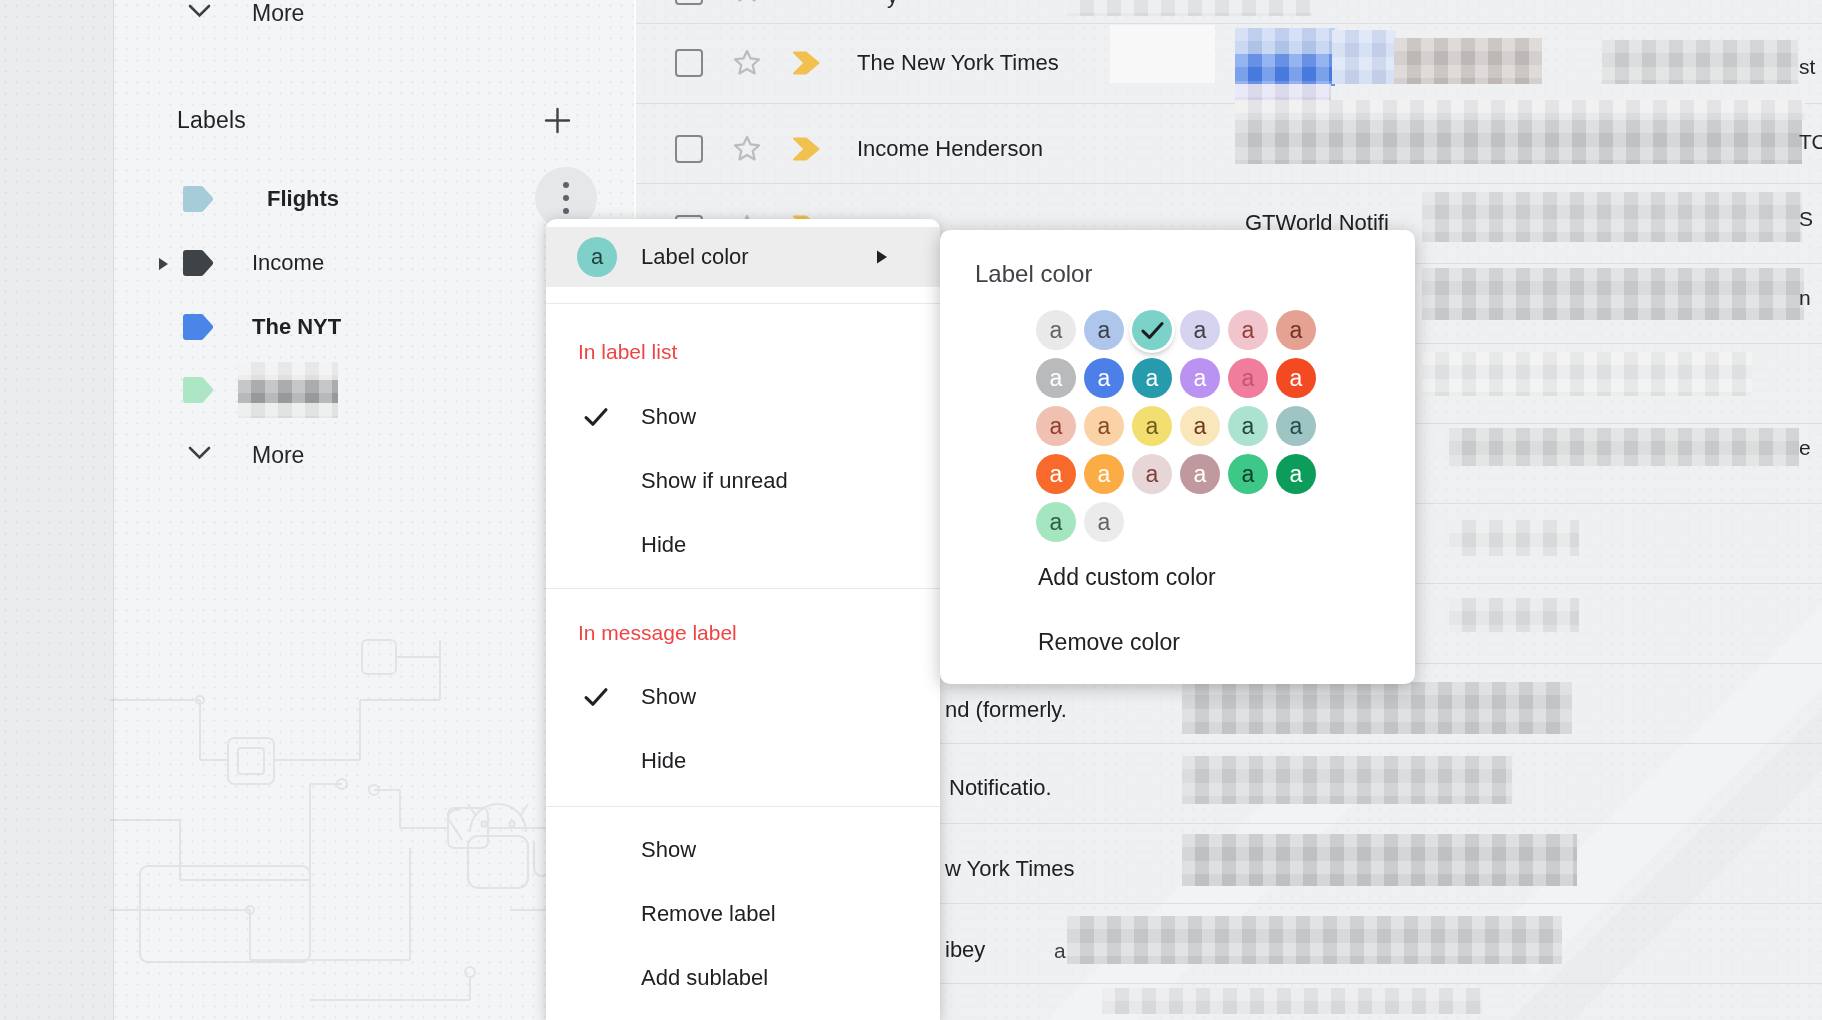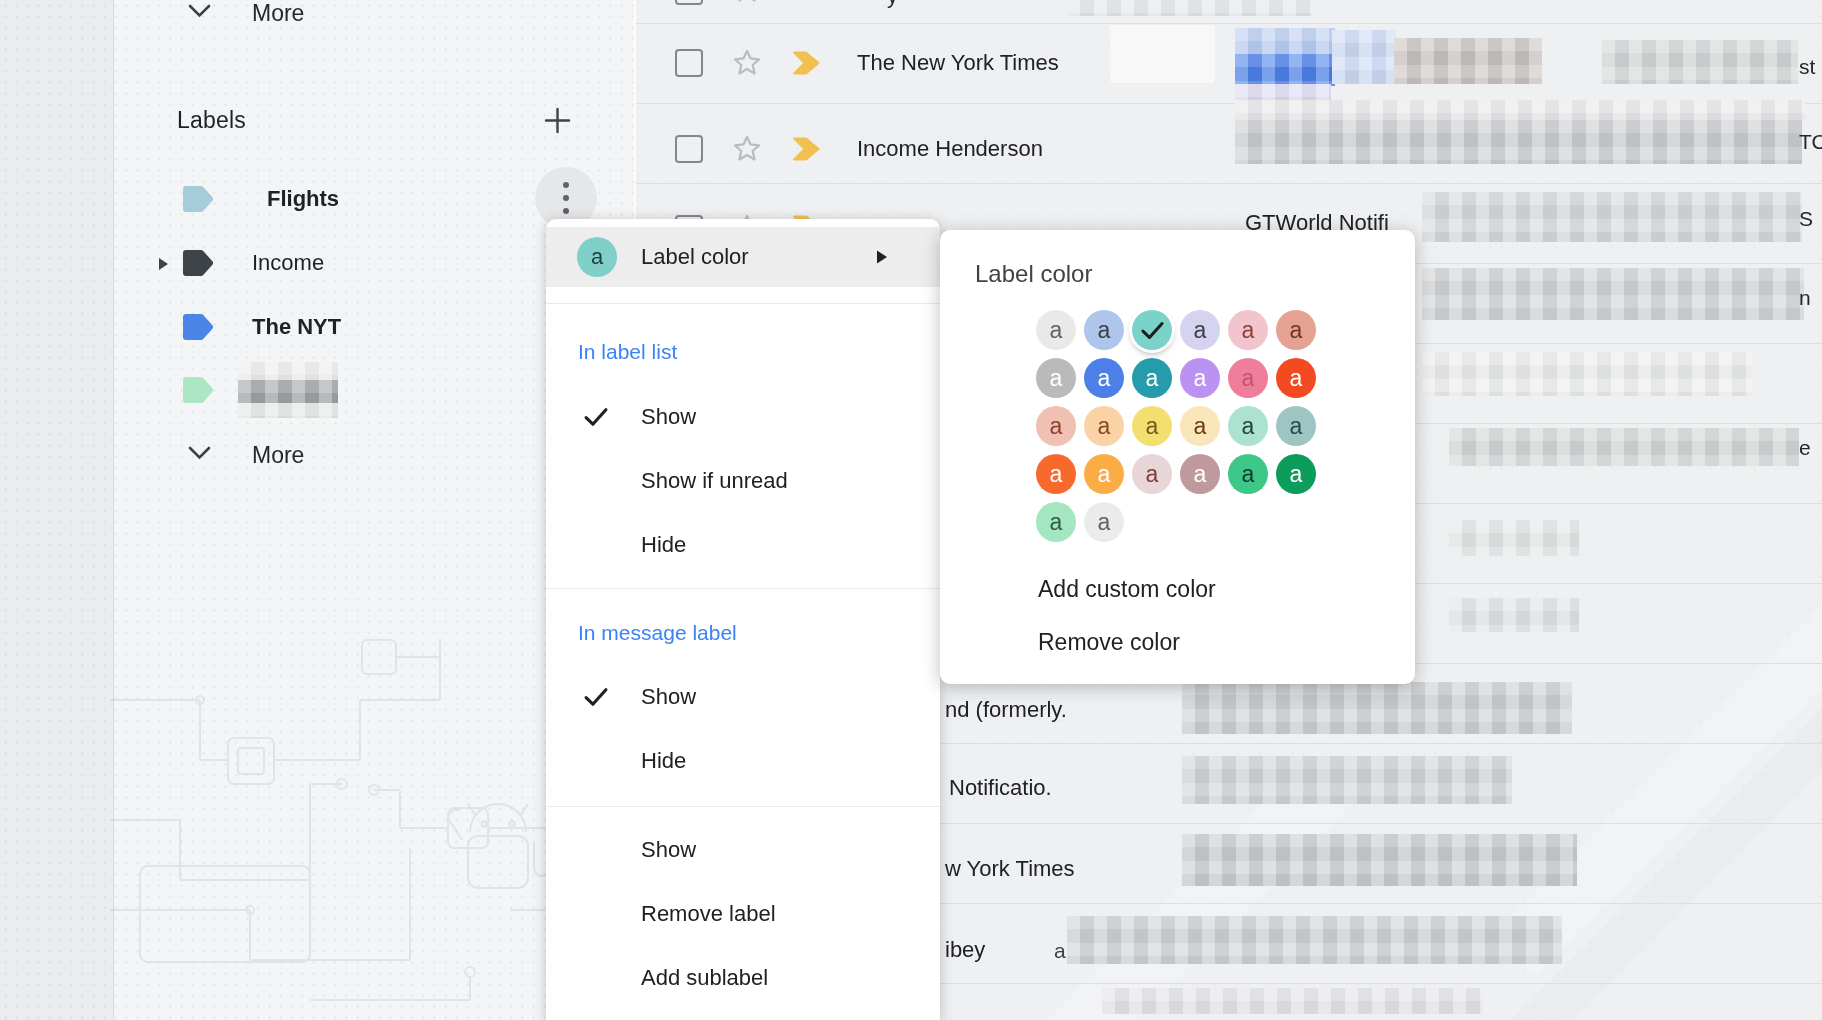--- a/index.html
+++ b/index.html
@@ -40,21 +40,21 @@
   .bold{font-weight:700;}
   .dots-btn{position:absolute;left:535px;top:167px;width:62px;height:62px;border-radius:50%;background:#e5e7e8;z-index:5;}
   .dots-btn .d{position:absolute;left:28px;width:6px;height:6px;border-radius:50%;background:#5f6368;}
 
   
   .menu{position:absolute;left:546px;top:219px;width:394px;height:801px;background:#fff;
     border-radius:10px 10px 0 0;box-shadow:0 2px 14px rgba(0,0,0,0.22);z-index:10;}
   .menu .highlight{position:absolute;left:0;top:8px;width:100%;height:60px;background:#ededee;}
   .m-div{position:absolute;left:0;width:100%;height:1px;background:#e7e9eb;}
   .m-row{position:absolute;left:0;width:100%;height:64px;}
-  .m-header{position:absolute;left:32px;top:50%;transform:translateY(-50%);font-size:21px;color:#3b82f6;white-space:nowrap;}
+  .m-header{position:absolute;left:32px;top:50%;transform:translateY(-50%);font-size:21px;color:#ef4444;white-space:nowrap;}
   .m-label{position:absolute;left:95px;top:50%;transform:translateY(-50%);font-size:22px;color:#202124;white-space:nowrap;}
   .m-check{position:absolute;left:36px;top:50%;transform:translateY(-50%);}
   .a-circle{position:absolute;left:31px;top:50%;transform:translateY(-50%);width:40px;height:40px;border-radius:50%;
     display:flex;align-items:center;justify-content:center;font-size:22px;}
 
   
   .submenu{position:absolute;left:940px;top:230px;width:475px;height:454px;background:#fff;border-radius:10px;
     box-shadow:0 3px 18px rgba(0,0,0,0.25);z-index:20;}
   .sub-title{position:absolute;left:35px;top:30px;font-size:24px;color:#3f4347;}
   .swatch-grid{position:absolute;left:96px;top:80px;display:grid;grid-template-columns:repeat(6,40px);gap:8px;}
@@ -349,15 +349,15 @@
       <div class="swatch" style="background: rgb(158, 196, 196); color: rgb(31, 78, 74);">a</div>
       <div class="swatch" style="background: rgb(248, 105, 44); color: rgb(255, 255, 255);">a</div>
       <div class="swatch" style="background: rgb(252, 172, 68); color: rgb(255, 255, 255);">a</div>
       <div class="swatch" style="background: rgb(231, 214, 216); color: rgb(129, 62, 56);">a</div>
       <div class="swatch" style="background: rgb(192, 153, 159); color: rgb(255, 255, 255);">a</div>
       <div class="swatch" style="background: rgb(62, 200, 135); color: rgb(18, 58, 43);">a</div>
       <div class="swatch" style="background: rgb(13, 157, 91); color: rgb(255, 255, 255);">a</div>
       <div class="swatch" style="background: rgb(163, 230, 191); color: rgb(47, 94, 70);">a</div>
       <div class="swatch" style="background: rgb(235, 235, 235); color: rgb(95, 99, 104);">a</div>
     </div>
-  <div class="sub-action" style="top:339px;">Add custom color</div>
+  <div class="sub-action" style="top:327px;">Add custom color</div>
   <div class="sub-action" style="top:392px;">Remove color</div>
 </div>
 
 </body></html>

